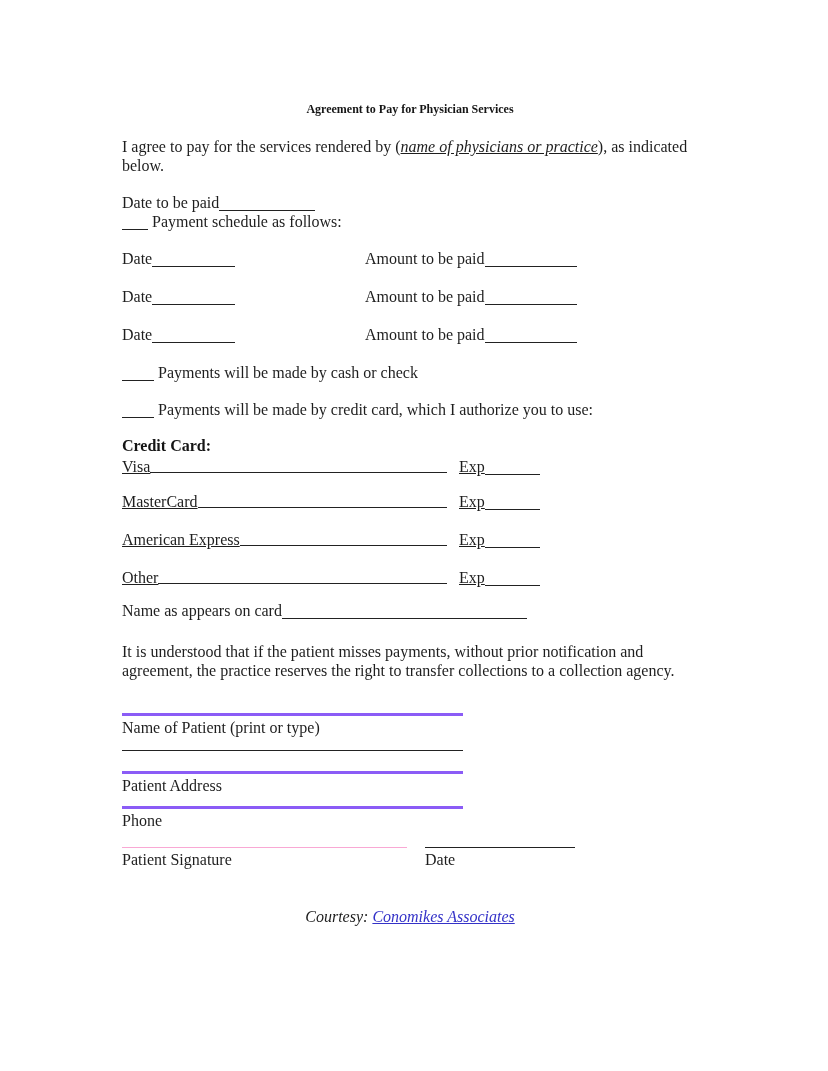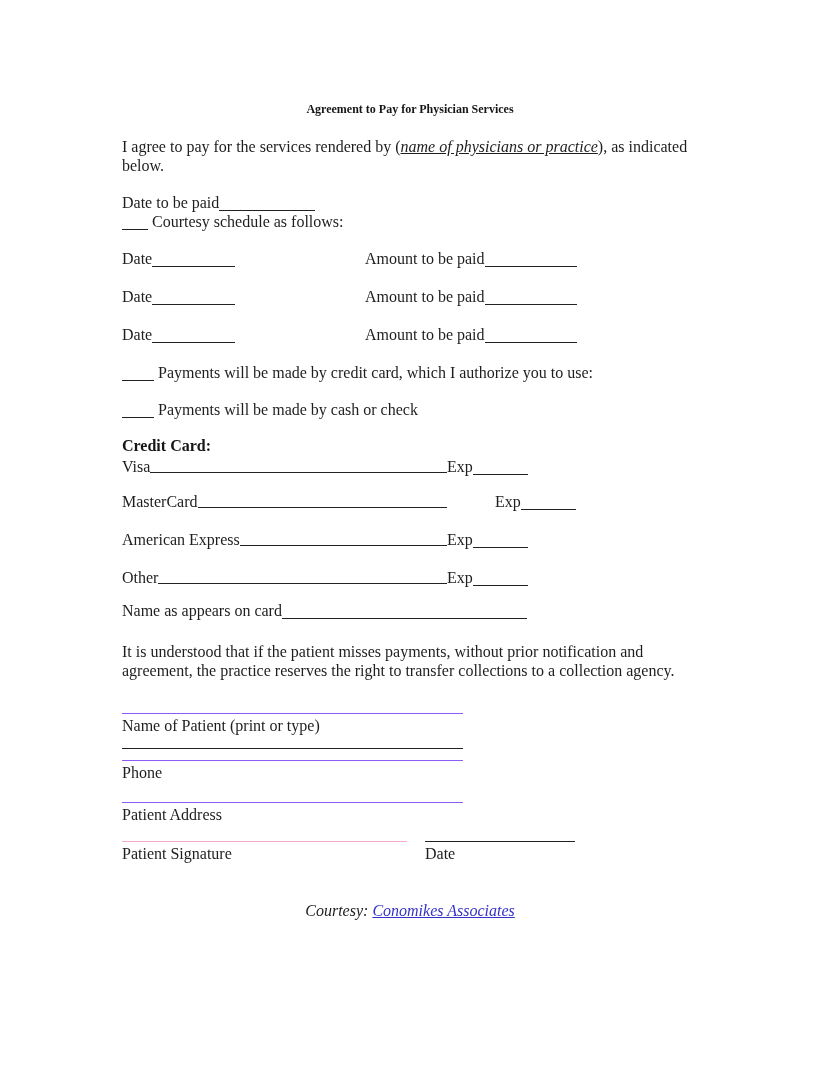--- a/index.html
+++ b/index.html
@@ -43,34 +43,34 @@
 
   .sched-rows { margin-top: 18px; }
   .sched-row { display: flex; margin-bottom: 19px; }
   .sched-row .col1 { width: 243px; }
 
   .opt-line { white-space: nowrap; }
   .cash-opt { margin-top: 18px; }
   .credit-opt { margin-top: 18px; }
 
   .cc-head { margin-top: 17px; font-weight: bold; color: #151515; }
-  .cc-row { display: flex; align-items: center; }
+  .cc-row { display: flex; align-items: center; text-decoration: underline; }
   .cc-row.first { margin-top: 2px; }
-  .cc-row.mt16 { margin-top: 16px; gap: 48px; }
+  .cc-row.mt16 { margin-top: 16px; }
   .cc-row.mt19 { margin-top: 19px; }
   .cc-left { display: flex; width: 325px; }
   .cc-left .lab { white-space: nowrap; }
   .cc-left .fill { flex: 1; border-bottom: 1px solid #222222; margin-bottom: 3px; }
-  .cc-exp { white-space: nowrap; }
+  .cc-exp { margin-left: 12px; white-space: nowrap; }
 
   .name-card { margin-top: 14px; }
   .understood { margin-top: 22px; width: 578px; white-space: pre-line; }
 
   .sig-section { margin-top: 33px; }
-  .sig-unit { width: 341px; border-top: 1px solid #8b5cf6; padding-top: 2px; }
+  .sig-unit { width: 341px; border-top: 3px solid #8b5cf6; padding-top: 2px; }
   .sig-blankline { width: 341px; border-top: 1px solid #222222; height: 0; margin-top: 13px; }
   .sig-unit.mt20 { margin-top: 20px; }
   .sig-unit.mt11 { margin-top: 11px; }
   .sig-row { margin-top: 17px; display: flex; }
   .sig-row .c1 { width: 285px; border-top: 1px solid #f9a8d4; padding-top: 2px; }
   .sig-row .c2 { width: 150px; border-top: 1px solid #222222; padding-top: 2px; margin-left: 18px; }
 
   .footer { margin-top: 38px; text-align: center; font-style: italic; }
   .footer a {
     color: #3432c8;
@@ -85,40 +85,40 @@
 
 <div class="page">
   <div class="content">
 
     <div class="doc-title">Agreement to Pay for Physician Services</div>
 
     <p class="intro"><span>I agree to pay for the services rendered by (</span><span class="ph">name of physicians or practice</span><span>), as indicated below.</span></p>
 
 
     <div class="dtbp"><span>Date to be paid</span><span class="bl w96"></span></div>
-    <div class="opt-line"><span class="bl w26"></span> <span>Courtesy schedule as follows:</span></div>
+    <div class="opt-line"><span class="bl w26"></span> <span>Payment schedule as follows:</span></div>
 
     <div class="sched-rows">
       <div class="sched-row">
         <span class="col1"><span>Date</span><span class="bl w83"></span></span>
         <span><span>Amount to be paid</span><span class="bl w92"></span></span>
       </div>
       <div class="sched-row">
         <span class="col1"><span>Date</span><span class="bl w83"></span></span>
         <span><span>Amount to be paid</span><span class="bl w92"></span></span>
       </div>
       <div class="sched-row">
         <span class="col1"><span>Date</span><span class="bl w83"></span></span>
         <span><span>Amount to be paid</span><span class="bl w92"></span></span>
       </div>
     </div>
 
+    <div class="opt-line cash-opt"><span class="bl w32"></span> <span>Payments will be made by cash or check</span></div>
+
     <div class="opt-line credit-opt"><span class="bl w32"></span> <span>Payments will be made by credit card, which I authorize you to use:</span></div>
-
-    <div class="opt-line cash-opt"><span class="bl w32"></span> <span>Payments will be made by cash or check</span></div>
 
     <div class="cc-head">Credit Card:</div>
 
     <div class="cc-row first">
       <span class="cc-left">
           <span class="lab">Visa</span>
           <span class="fill"></span>
         </span>
       <span class="cc-exp"><span>Exp</span><span class="bl w55"></span></span>
     </div>
@@ -145,22 +145,22 @@
     </div>
 
     <div class="name-card"><span>Name as appears on card</span><span class="bl w245"></span></div>
 
     <p class="understood">It is understood that if the patient misses payments, without prior notification and
 agreement, the practice reserves the right to transfer collections to a collection agency.</p>
 
     <div class="sig-section">
       <div class="sig-unit"><span>Name of Patient (print or type)</span></div>
       <div class="sig-blankline"></div>
+      <div class="sig-unit mt20"><span>Patient Address</span></div>
       <div class="sig-unit mt11"><span>Phone</span></div>
-      <div class="sig-unit mt20"><span>Patient Address</span></div>
       <div class="sig-row">
         <div class="c1"><span>Patient Signature</span></div>
         <div class="c2"><span>Date</span></div>
       </div>
     </div>
 
     <div class="footer"><span>Courtesy:</span> <a href="#">Conomikes Associates</a></div>
 
   </div>
 </div>

